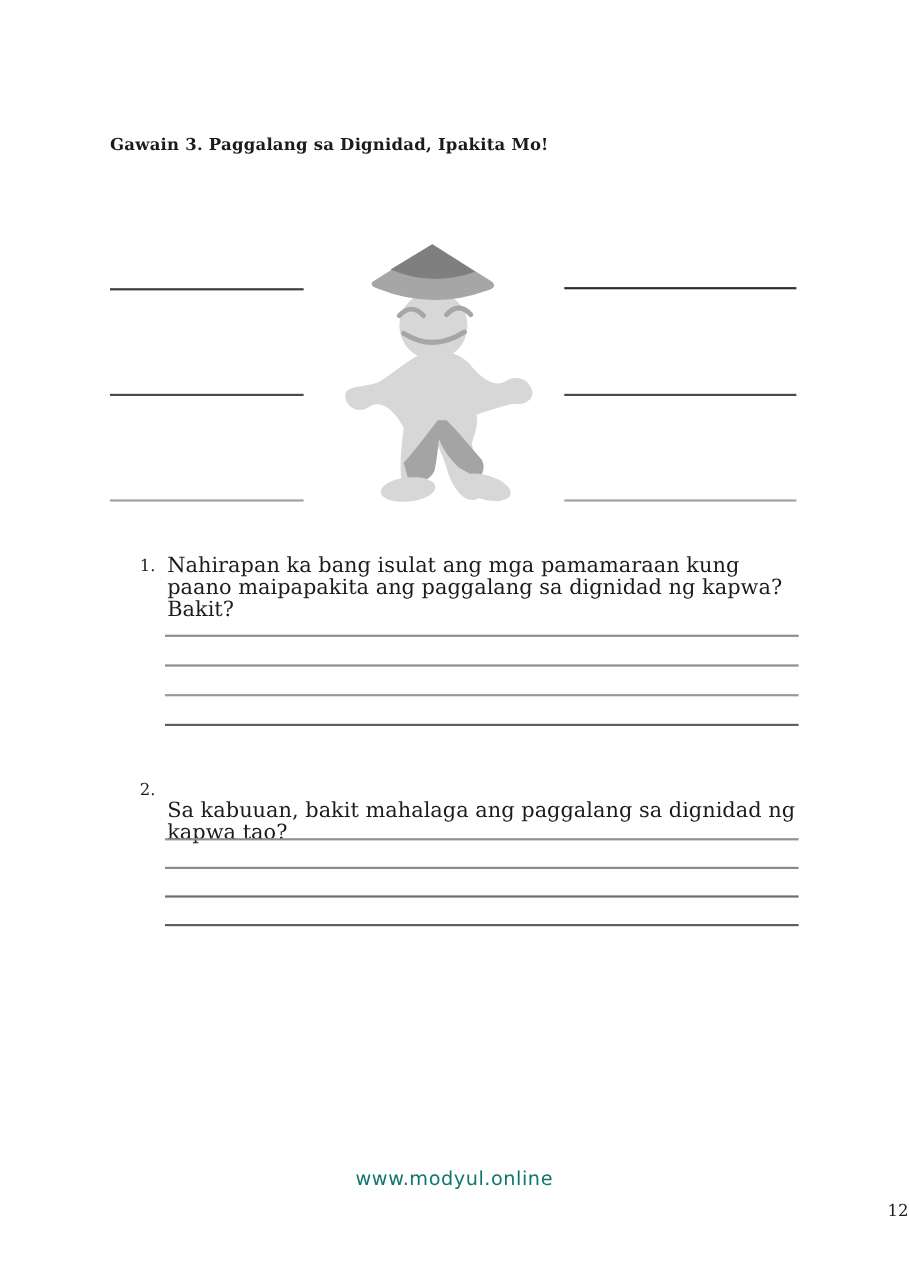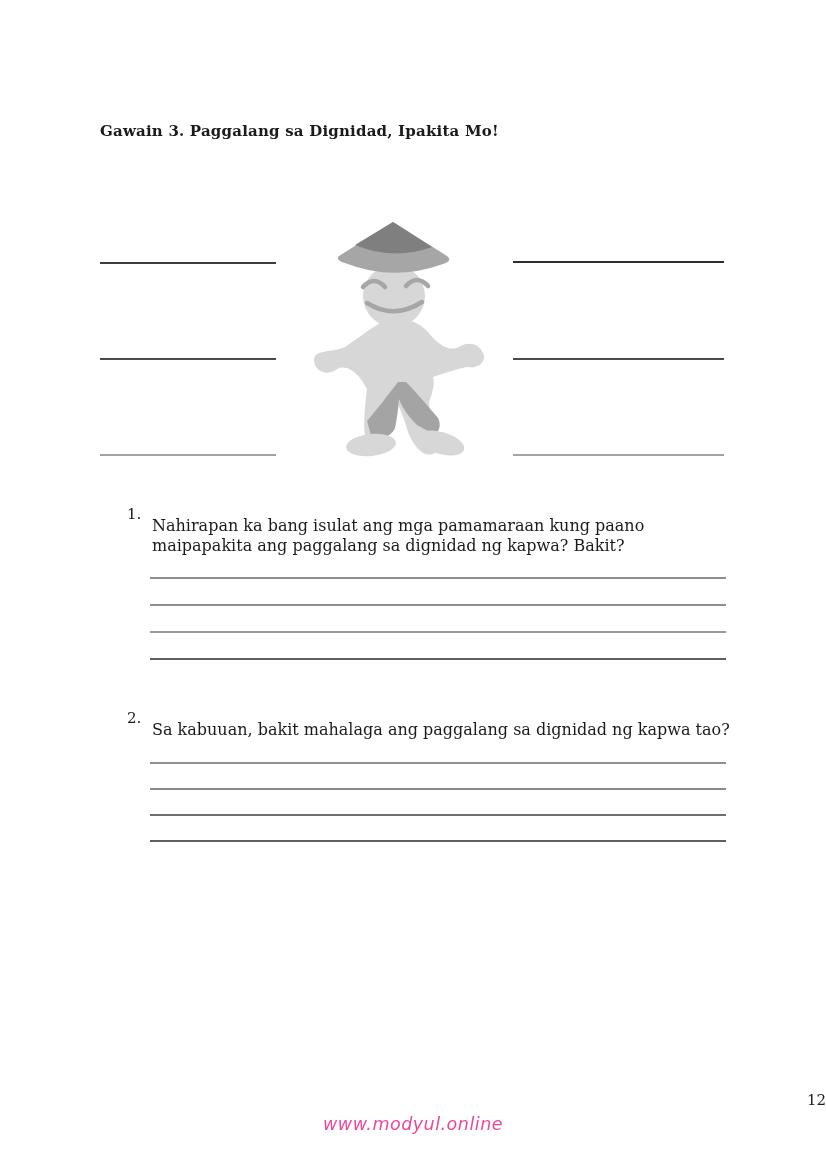--- a/index.html
+++ b/index.html
@@ -25,34 +25,33 @@
   }
   .panuto .lbl{font-weight:bold;}
   .figure-wrap{
     position:absolute;left:311px;top:219px;width:174px;height:240px;
   }
   .wline{position:absolute;}
   .q-num{
     position:absolute;font-size:15px;line-height:20px;width:22px;text-align:left;
   }
   .q-text{
-    position:absolute;font-size:16px;line-height:20px;width:578px;margin-top:12px;
+    position:absolute;font-size:19px;line-height:20px;width:578px;
   }
   .ans-line{position:absolute;left:150px;width:576px;}
   .page-number{
     position:absolute;left:0;right:0;top:1091px;
     text-align:right;font-size:15px;
   }
   .watermark{
-    position:absolute;left:0;right:0;top:1114px;
+    position:absolute;left:0;right:0;top:1062px;
     text-align:center;
     font-family:"DejaVu Sans", sans-serif;
     font-size:17.5px;letter-spacing:.5px;
-    color:#ec4899;
-    font-style:italic;
+    color:#0f766e;
   }
 </style>
 </head>
 <body>
 
 <div class="page">
 
   <h1 class="heading">Gawain 3. Paggalang sa Dignidad, Ipakita Mo!</h1>
 
 
@@ -124,21 +123,21 @@
   </div>
 
   <span class="q-num" style="left:127px;top:504px;">1.</span>
   <div class="q-text" style="left:152px;top:504px;">Nahirapan ka bang isulat ang mga pamamaraan kung paano maipapakita ang paggalang sa dignidad ng kapwa? Bakit?</div>
   <div class="ans-line" style="top:577px;height:1.5px;background:#8e8e8e;"></div>
   <div class="ans-line" style="top:604px;height:1.5px;background:#8e8e8e;"></div>
   <div class="ans-line" style="top:631px;height:1.5px;background:#9a9a9a;"></div>
   <div class="ans-line" style="top:658px;height:2px;background:#5f5f5f;"></div>
 
   <span class="q-num" style="left:127px;top:708px;">2.</span>
-  <div class="q-text" style="left:152px;top:708px;">Sa kabuuan, bakit mahalaga ang paggalang sa dignidad ng kapwa tao?</div>
+  <div class="q-text" style="left:152px;top:727px;">Sa kabuuan, bakit mahalaga ang paggalang sa dignidad ng kapwa tao?</div>
   <div class="ans-line" style="top:762px;height:1.5px;background:#909090;"></div>
   <div class="ans-line" style="top:788px;height:1.5px;background:#8a8a8a;"></div>
   <div class="ans-line" style="top:814px;height:1.5px;background:#6e6e6e;"></div>
   <div class="ans-line" style="top:840px;height:2px;background:#5f5f5f;"></div>
 
   <div class="page-number">12</div>
   <div class="watermark">www.modyul.online</div>
 
 </div>
 

